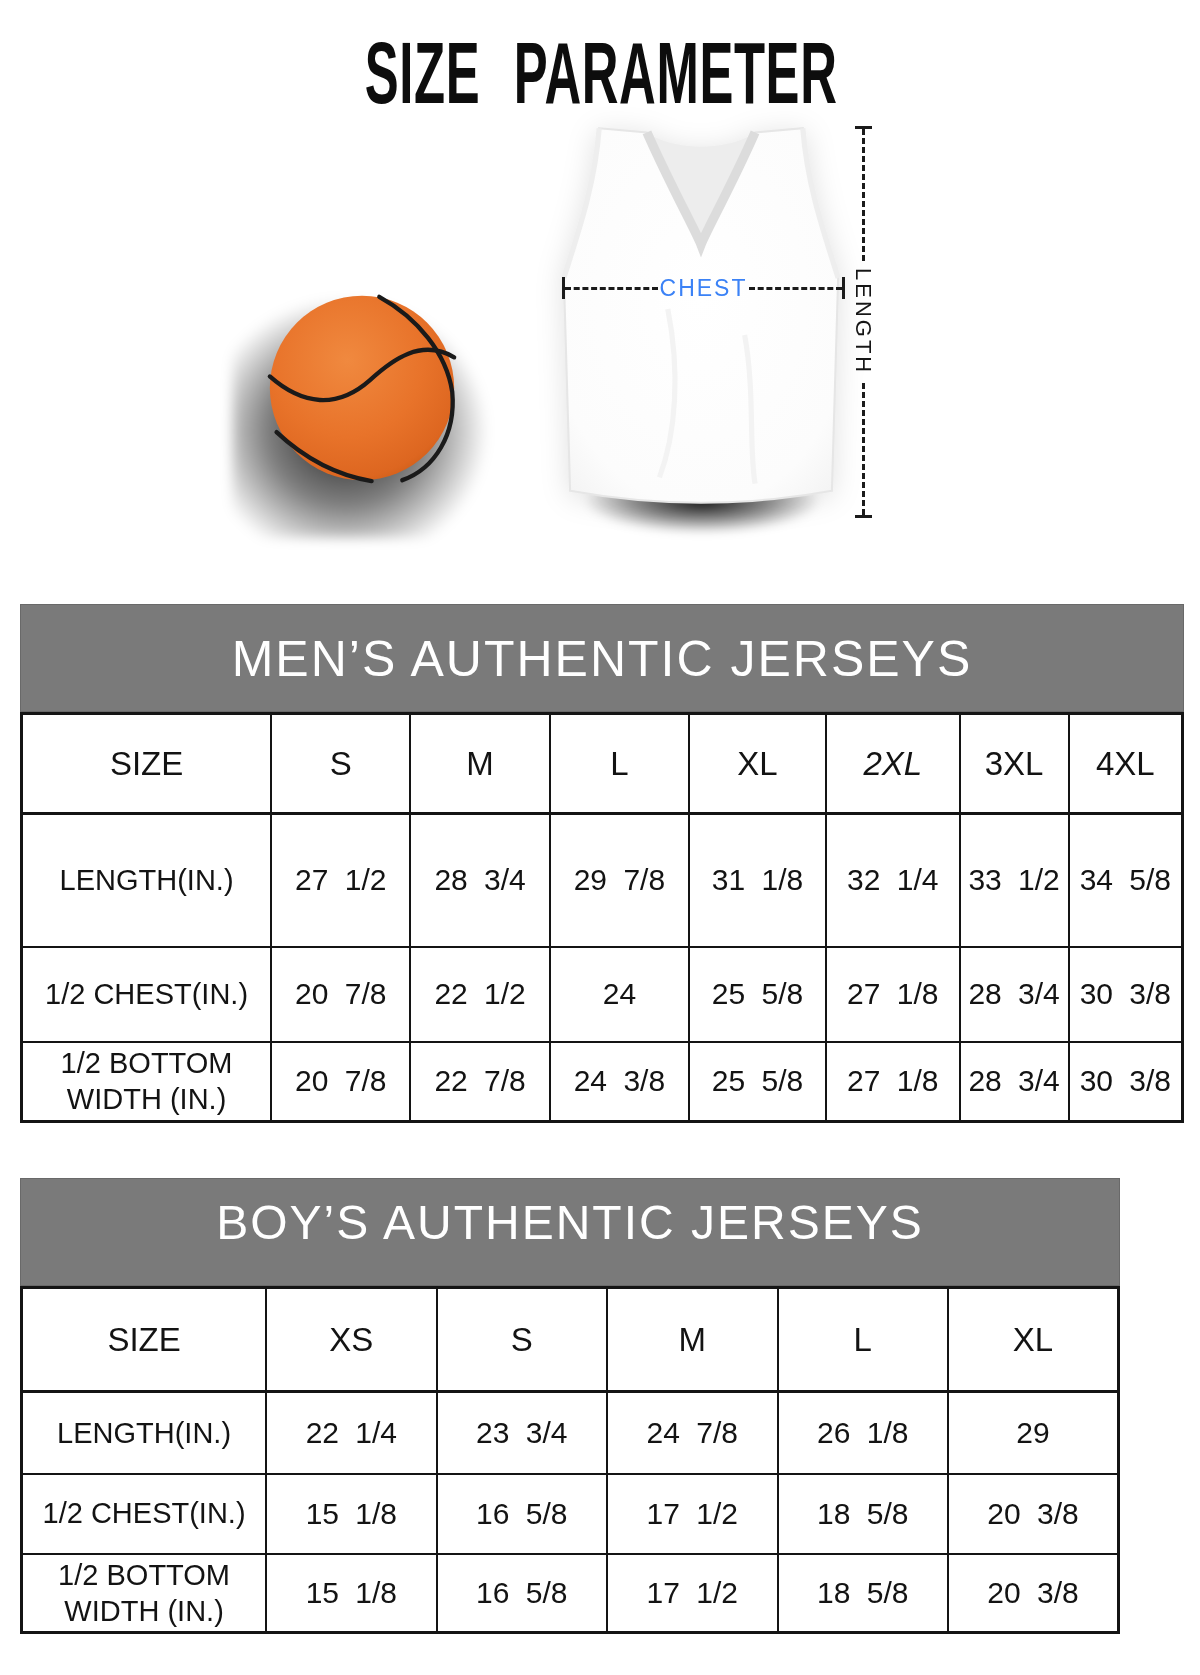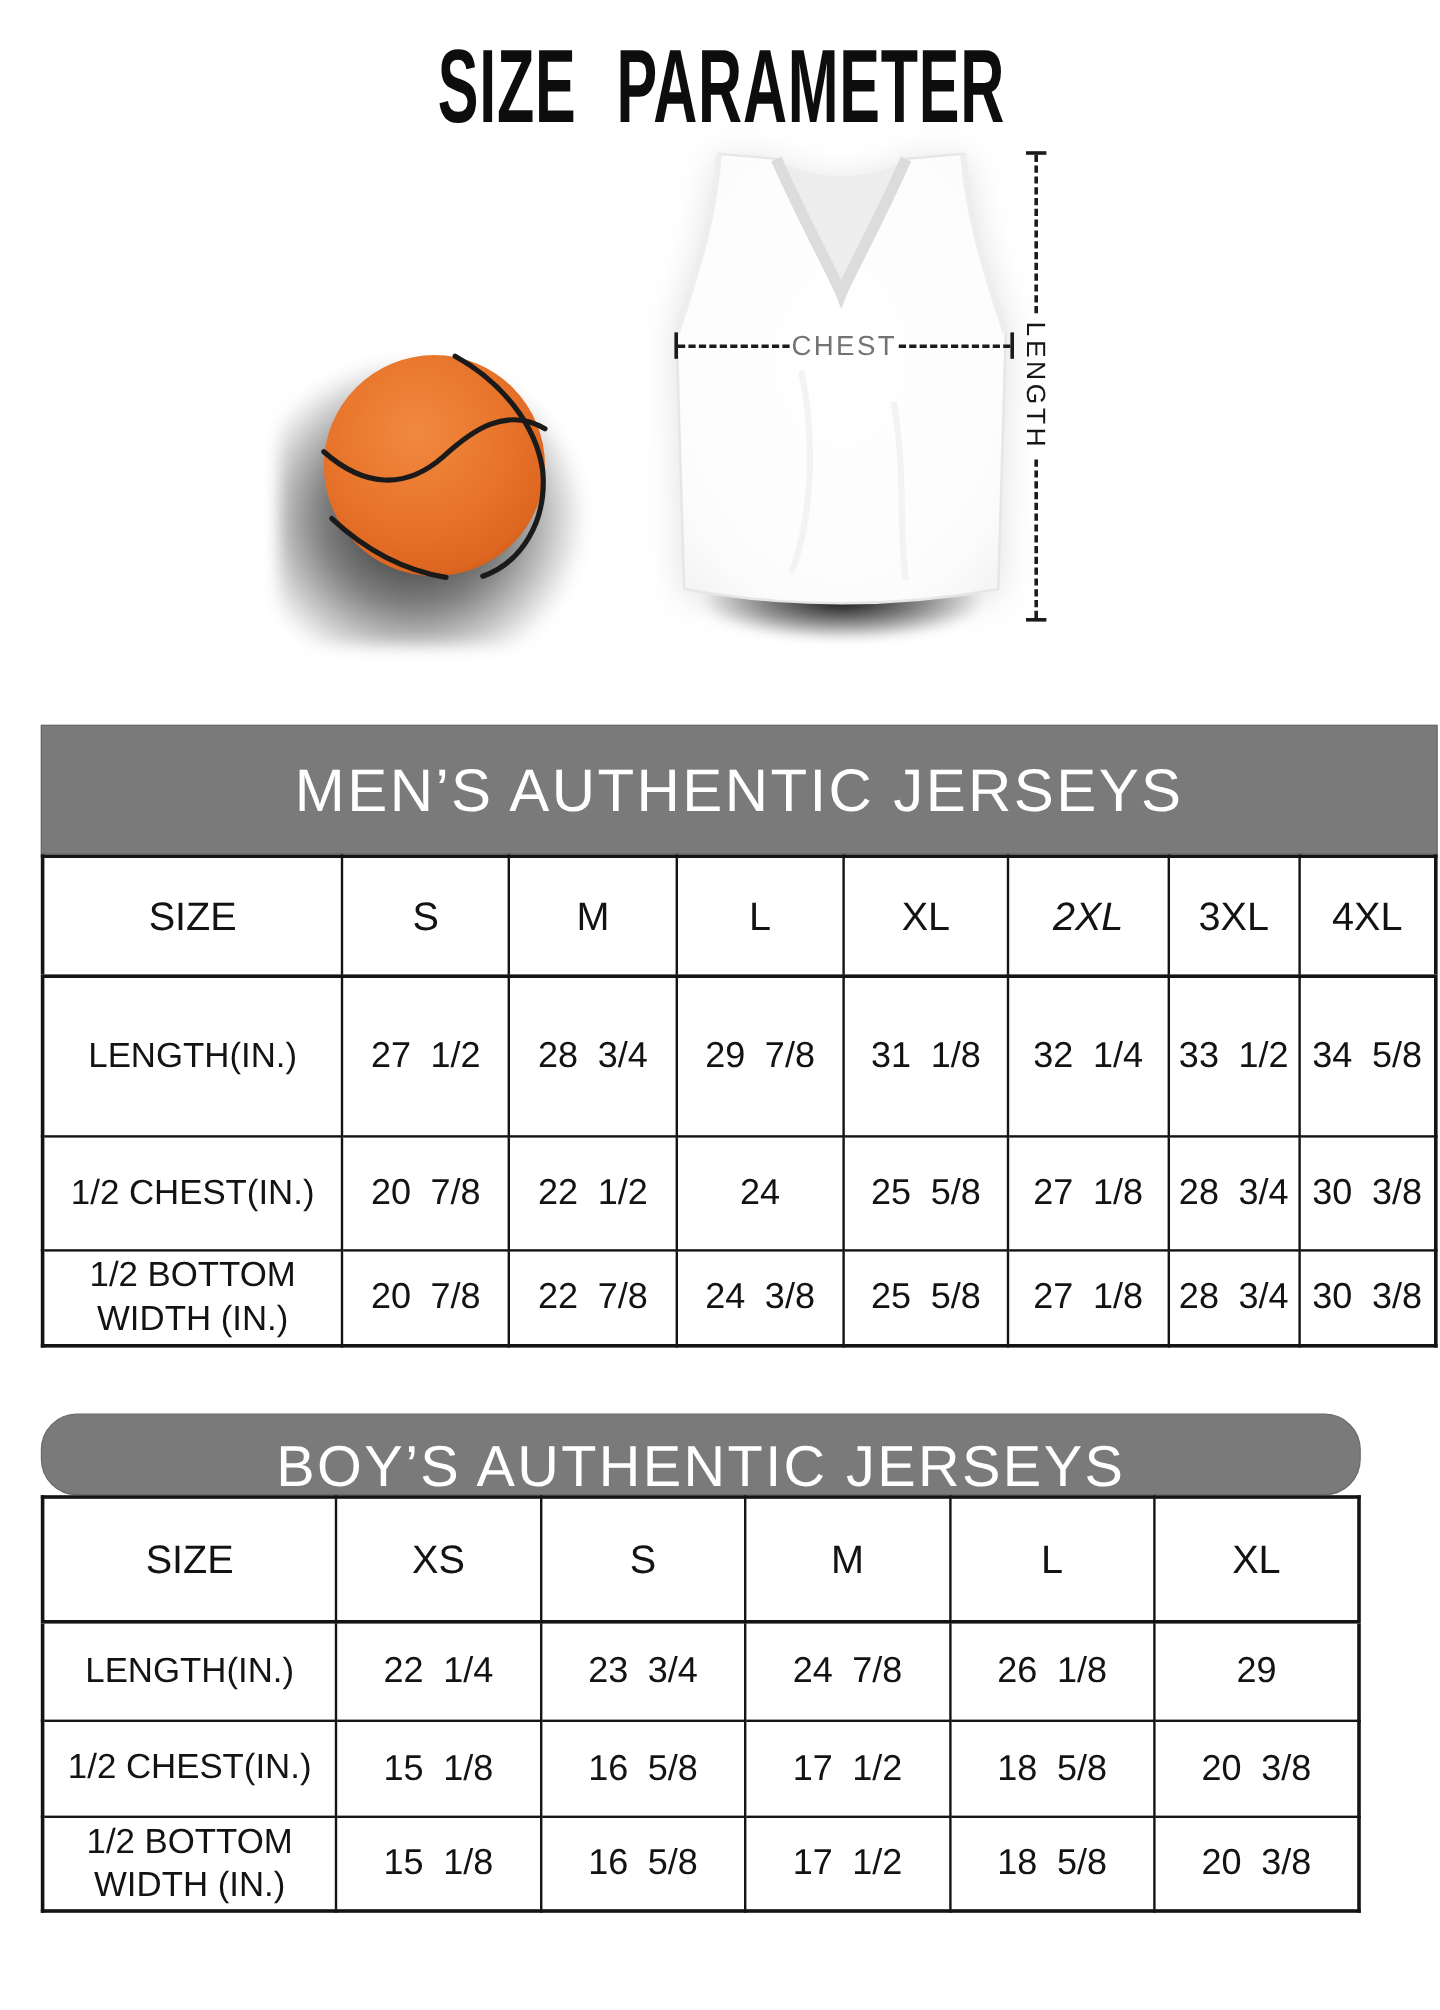--- a/index.html
+++ b/index.html
@@ -36,44 +36,44 @@
     position:absolute; left:545px; top:122px; width:312px; height:400px; z-index:2;
     filter:drop-shadow(0 4px 14px rgba(0,0,0,0.12));
   }
 
   .chest-line {
     position:absolute; left:562px; top:276px; width:283px; height:24px; z-index:3;
     display:flex; align-items:center;
   }
   .tick-v { width:3px; height:22px; background:#1b1b1b; flex:0 0 auto; }
   .dash-h { flex:1 1 auto; height:0; border-top:3px dashed #1b1b1b; }
-  .chest-label { flex:0 0 auto; font-size:23px; letter-spacing:2px; color:#737373; padding:0 2px; }
+  .chest-label { flex:0 0 auto; font-size:23px; letter-spacing:2px; color:#3b82f6; padding:0 2px; }
 
   .length-line {
     position:absolute; left:849px; top:126px; width:28px; height:392px; z-index:3;
     display:flex; flex-direction:column; align-items:center;
   }
   .cap-h { width:17px; height:3px; background:#1b1b1b; flex:0 0 auto; }
   .dash-v { width:0; flex:1 1 auto; border-left:3px dashed #1b1b1b; }
   .length-label {
     flex:0 0 auto; writing-mode:vertical-rl; font-size:22px; letter-spacing:3px;
     color:#161616; margin:7px 0;
   }
 
   
-  .tbl { position:absolute; left:34px; }
+  .tbl { position:absolute; left:20px; }
   .tbl.men { top:604px; width:1164px; }
   .tbl.boy { top:1178px; width:1100px; }
 
   .band {
     width:100%; background:#7a7a7a; color:#ffffff; text-align:center;
     border:1px solid #696969; letter-spacing:2px; white-space:nowrap;
   }
   .tbl.men .band { height:108px; line-height:108px; font-size:50px; }
-  .tbl.boy .band { height:68px;  line-height:88px;  font-size:48px;border-radius:30px; }
+  .tbl.boy .band { height:108px;  line-height:88px;  font-size:48px; }
 
   table.grid {
     width:100%; border-collapse:collapse; table-layout:fixed;
     border:3px solid #141414; background:#ffffff;
   }
   table.grid th, table.grid td {
     border:2px solid #141414; text-align:center; vertical-align:middle;
     font-weight:normal; color:#131313; overflow:hidden;
   }
   table.grid thead th { font-size:33px; letter-spacing:0; }

